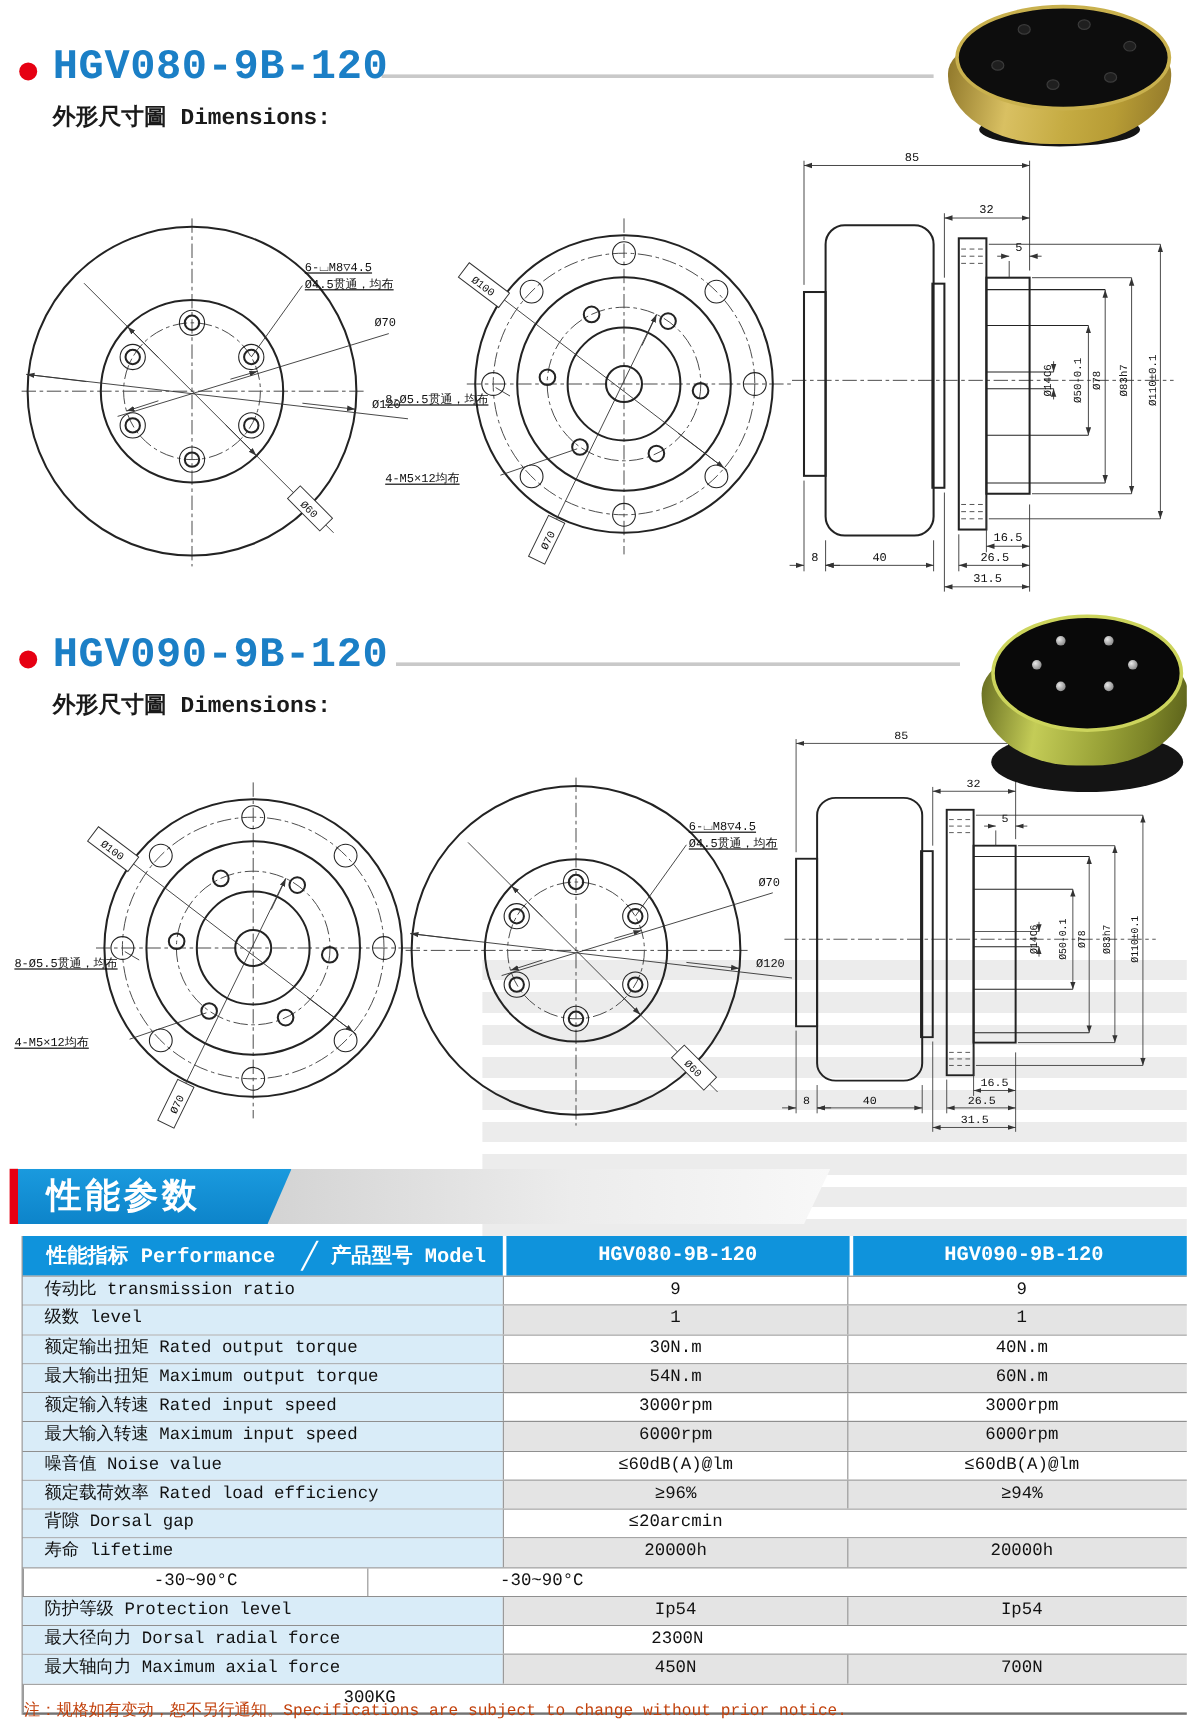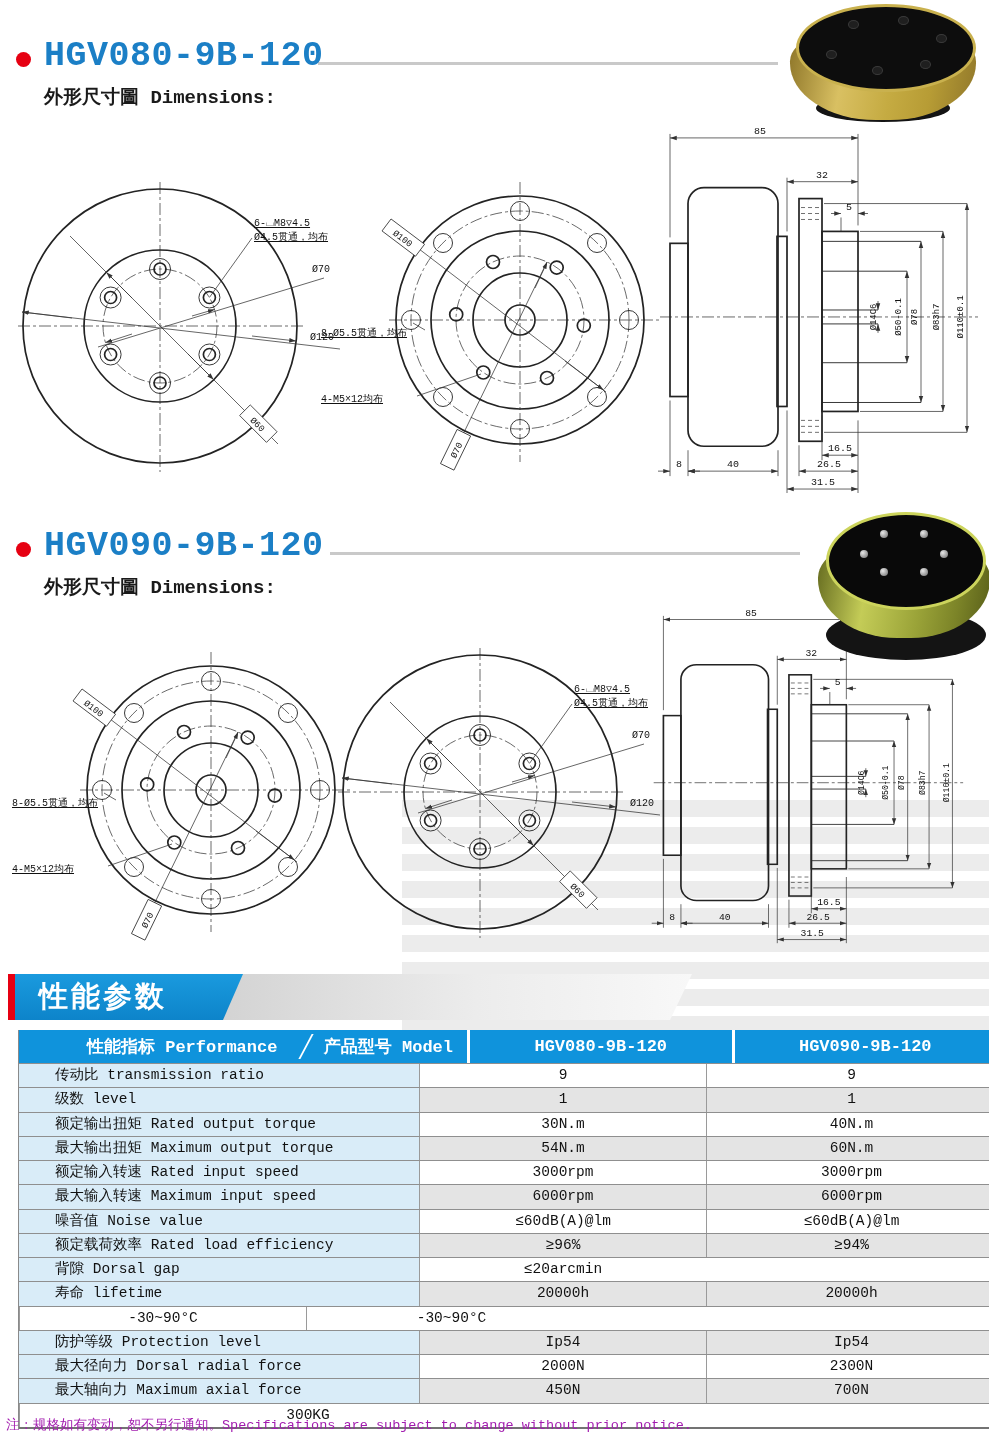--- a/index.html
+++ b/index.html
@@ -43,36 +43,36 @@
      clip-path:polygon(22px 0,100% 0,calc(100% - 22px) 100%,0 100%);}
   .banner-blue{left:15px;top:974px;width:228px;height:46px;z-index:3;
      background:linear-gradient(180deg,#1a9ade,#0d84ca);
      clip-path:polygon(0 0,100% 0,calc(100% - 20px) 100%,0 100%);
      display:flex;align-items:center;}
   .banner-blue span{color:#fff;font-size:29px;font-weight:bold;padding-left:24px;letter-spacing:3px;}
 
   
   .ptable{left:18px;top:1030px;width:977px;z-index:3;background:#fff;
           border-left:1px solid #8a8a8a;border-right:1px solid #8a8a8a;}
-  .thead{height:33px;background:#0f93dc;display:flex;color:#fff;font-weight:bold;font-size:17px;padding-left:48px;}
+  .thead{height:33px;background:#0f93dc;display:flex;color:#fff;font-weight:bold;font-size:17px;}
   .th-label{width:400px;position:relative;display:flex;align-items:center;
             justify-content:space-between;padding:0 14px 0 20px;box-sizing:border-box;}
   .th-slash{position:absolute;left:238px;top:4px;height:25px;border-left:2.5px solid #fff;
             transform:skewX(-28deg);}
   .th-m{flex:1;display:flex;align-items:center;justify-content:center;border-left:3px solid #fff;box-sizing:border-box;}
   .trow{display:flex;height:23.27px;border-top:1px solid #8f8f8f;line-height:23.27px;}
   .trow:last-child{border-bottom:2px solid #737373;flex-direction:column;}
-  .c-label{width:400px;background:#d9ecf8;font-size:14.5px;padding-left:36px;box-sizing:border-box;
+  .c-label{width:400px;background:#d9ecf8;font-size:14.5px;padding-left:18px;box-sizing:border-box;
            white-space:nowrap;overflow:hidden;}
   .c-val{width:287px;text-align:center;font-size:14.5px;border-left:1px solid #9a9a9a;box-sizing:border-box;}
   .c-val.last{width:290px;}
   .c-span{width:577px;text-align:center;font-size:14.5px;border-left:1px solid #9a9a9a;box-sizing:border-box;}
   .alt .c-val,.alt .c-span{background:#e4e4e4;}
 
-  .footnote{left:6px;top:1416px;font-size:13.5px;color:#a21caf;z-index:3;white-space:nowrap;}
+  .footnote{left:20px;top:1416px;font-size:13.5px;color:#c2410c;z-index:3;white-space:nowrap;}
 </style>
 </head>
 <body>
 
 <div class="page">
 
   <div class="abs stripes"></div>
 
   <span class="abs bullet" style="left:16px;top:52px;"></span>
   <h1 class="abs ptitle" style="left:44px;top:36px;">HGV080-9B-120</h1>
@@ -526,21 +526,20 @@
       <div class="c-val">-30~90°C</div>
       <div class="c-val last">-30~90°C</div>
     </div>
     <div class="trow alt">
       <div class="c-label">防护等级 Protection level</div>
       <div class="c-val">Ip54</div>
       <div class="c-val last">Ip54</div>
     </div>
     <div class="trow">
       <div class="c-label">最大径向力 Dorsal radial force</div>
-      <div class="c-val">2000N</div>
       <div class="c-val last">2300N</div>
     </div>
     <div class="trow alt">
       <div class="c-label">最大轴向力 Maximum axial force</div>
       <div class="c-val">450N</div>
       <div class="c-val last">700N</div>
     </div>
     <div class="trow">
       <div class="c-label">整机重量 Total Weight</div>
       <div class="c-span">300KG</div>

